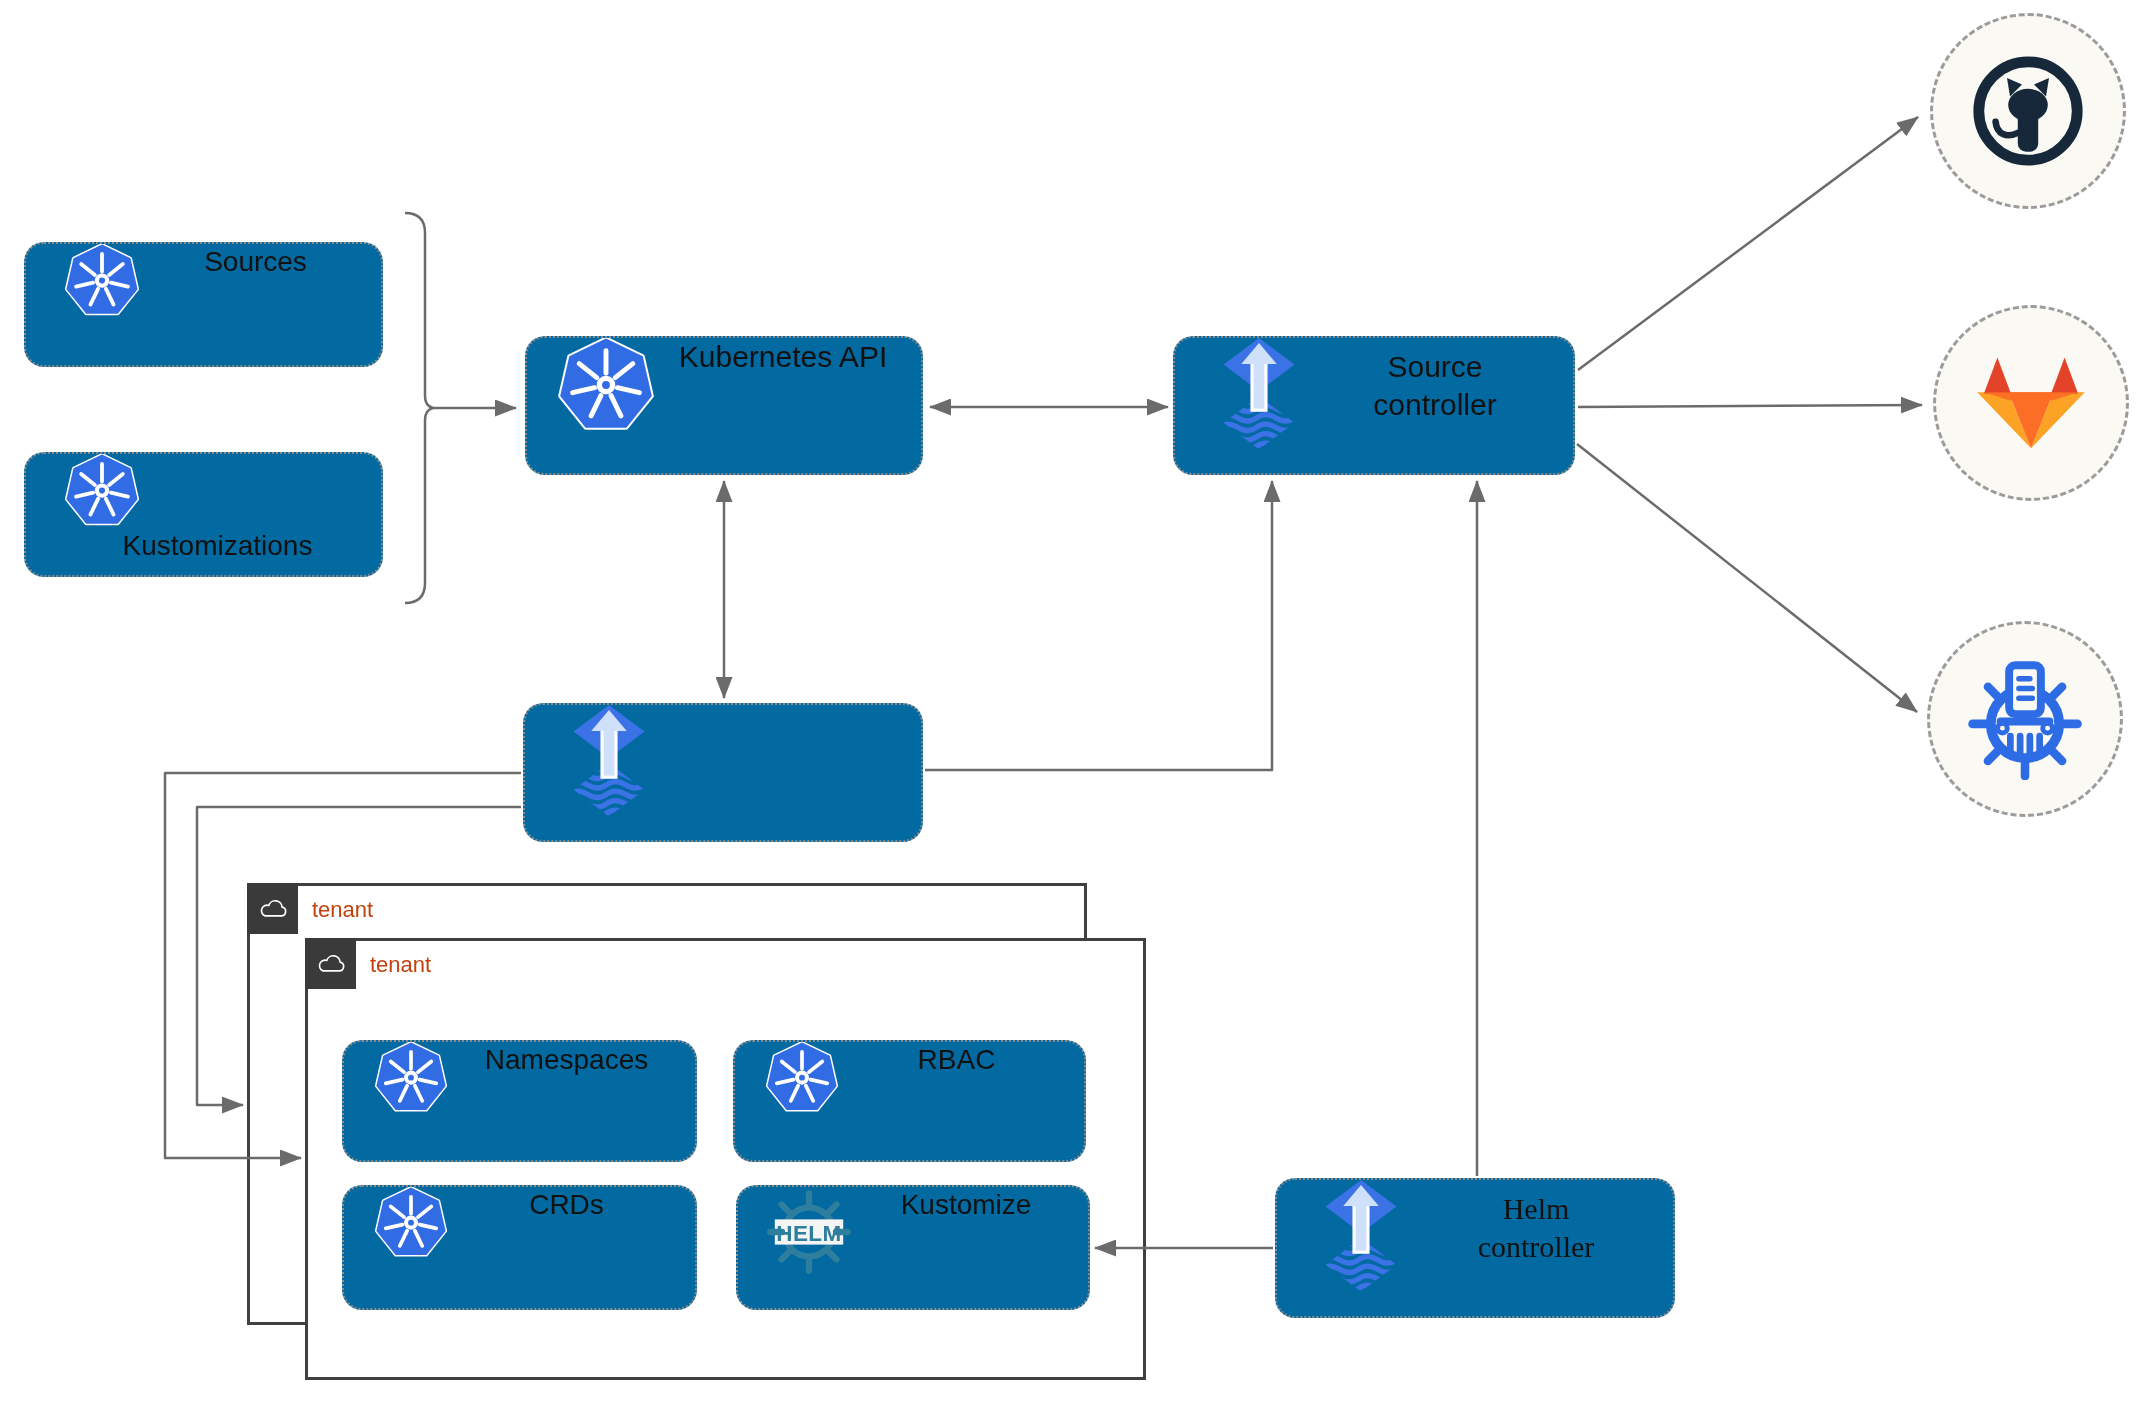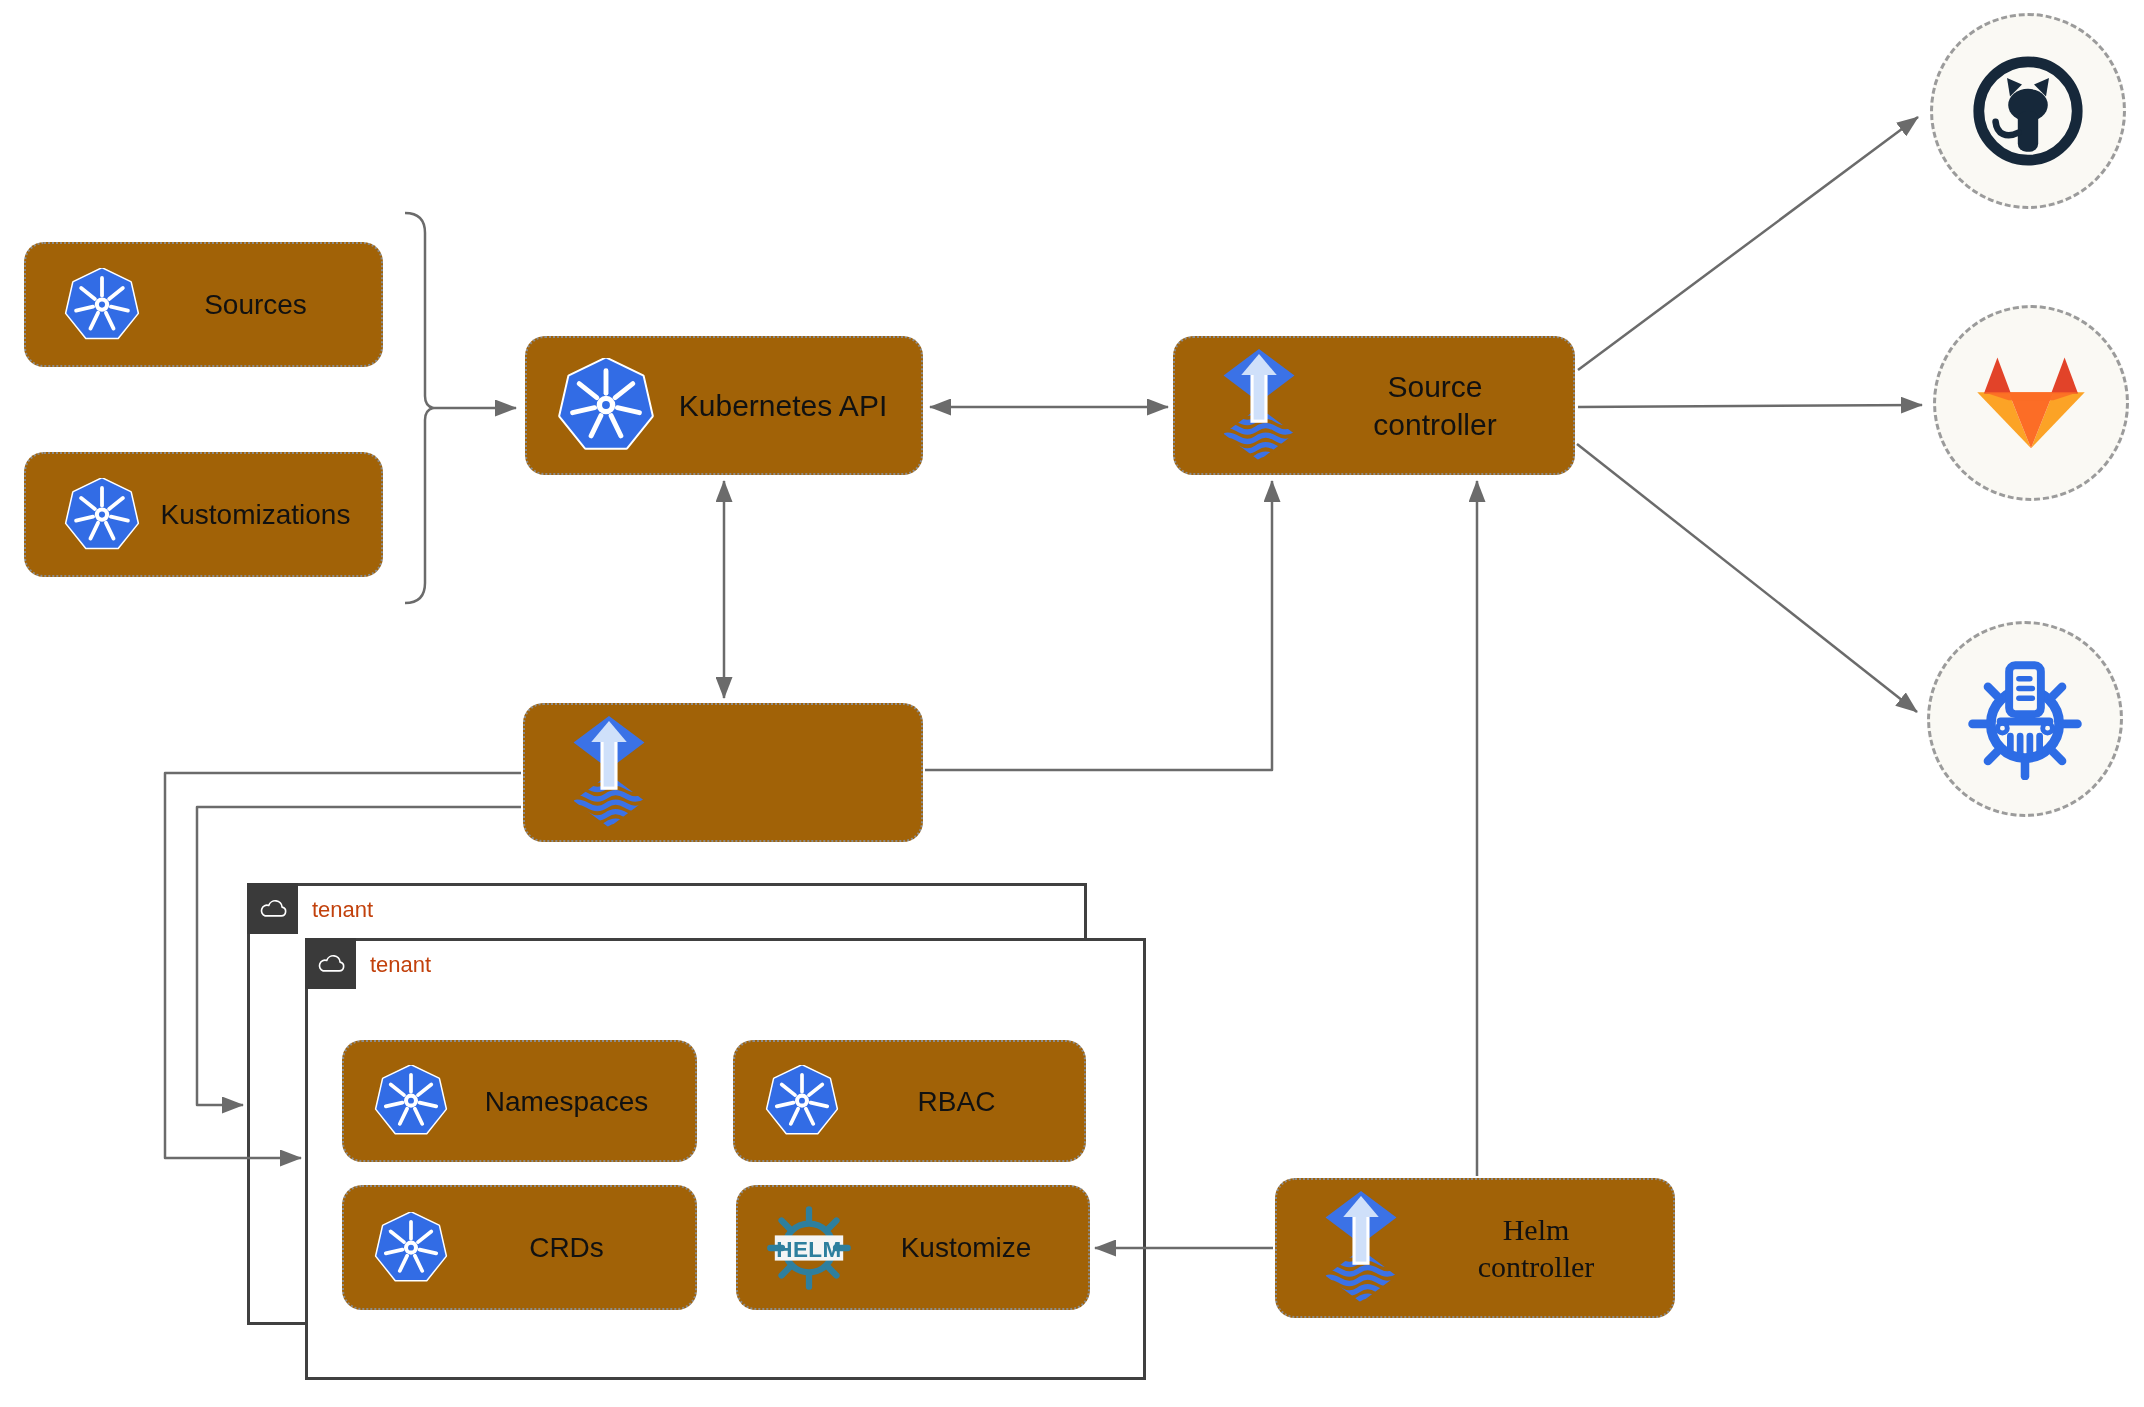--- a/index.html
+++ b/index.html
@@ -1,20 +1,20 @@
 <!DOCTYPE html>
 <html><head>
 <meta charset="utf-8">
 <style>
   html,body{margin:0;padding:0;background:#fff;font-family:"Liberation Sans",sans-serif;}
   .canvas{position:relative;width:2144px;height:1407px;background:#ffffff;overflow:hidden;}
 
   
-  .node{position:absolute;background:#a16207;border:2px dotted #8c8c8c;border-radius:20px;
-        display:flex;align-items:center;box-sizing:border-box;}
+  .node{position:absolute;background:#0369a1;border:2px dotted #8c8c8c;border-radius:20px;
+        display:flex;box-sizing:border-box;}
   .node .ic{flex:0 0 auto;display:block;}
   .node-label{flex:1 1 auto;text-align:center;color:#111;font-size:28px;line-height:1.25;padding-right:10px;}
   .node-label.big{font-size:30px;}
   .node-label.wrap{max-width:175px;margin:10px auto;padding-right:0;}
 
   
   .tenant{position:absolute;background:#ffffff;border:3px solid #404040;box-sizing:border-box;}
   .tenant-tab{position:absolute;left:-3px;top:-3px;width:51px;height:51px;background:#3a3a3a;
               display:flex;align-items:center;justify-content:center;}
   .tenant-label{position:absolute;left:62px;top:11px;font-size:22px;color:#c2410c;}
@@ -154,21 +154,21 @@
     <div class="tenant-label">tenant</div>
   </div>
 
   <div class="node z4" style="left:24px;top:242px;width:359px;height:125px;padding-left:38px;">
     <svg class="ic" width="76" height="74">
         <use href="#sym-k8s"></use>
       </svg>
     <div class="node-label">Sources</div>
   </div>
 
-  <div class="node z4" style="left:24px;top:452px;width:359px;height:125px;padding-left:38px;">
+  <div class="node z4" style="left:24px;top:452px;width:359px;height:125px;padding-left:38px;flex-direction:column;">
     <svg class="ic" width="76" height="74">
         <use href="#sym-k8s"></use>
       </svg>
     <div class="node-label">Kustomizations</div>
   </div>
 
   <div class="node z4" style="left:525px;top:336px;width:398px;height:139px;padding-left:30px;">
     <svg class="ic" width="98" height="95">
         <use href="#sym-k8s"></use>
       </svg>

